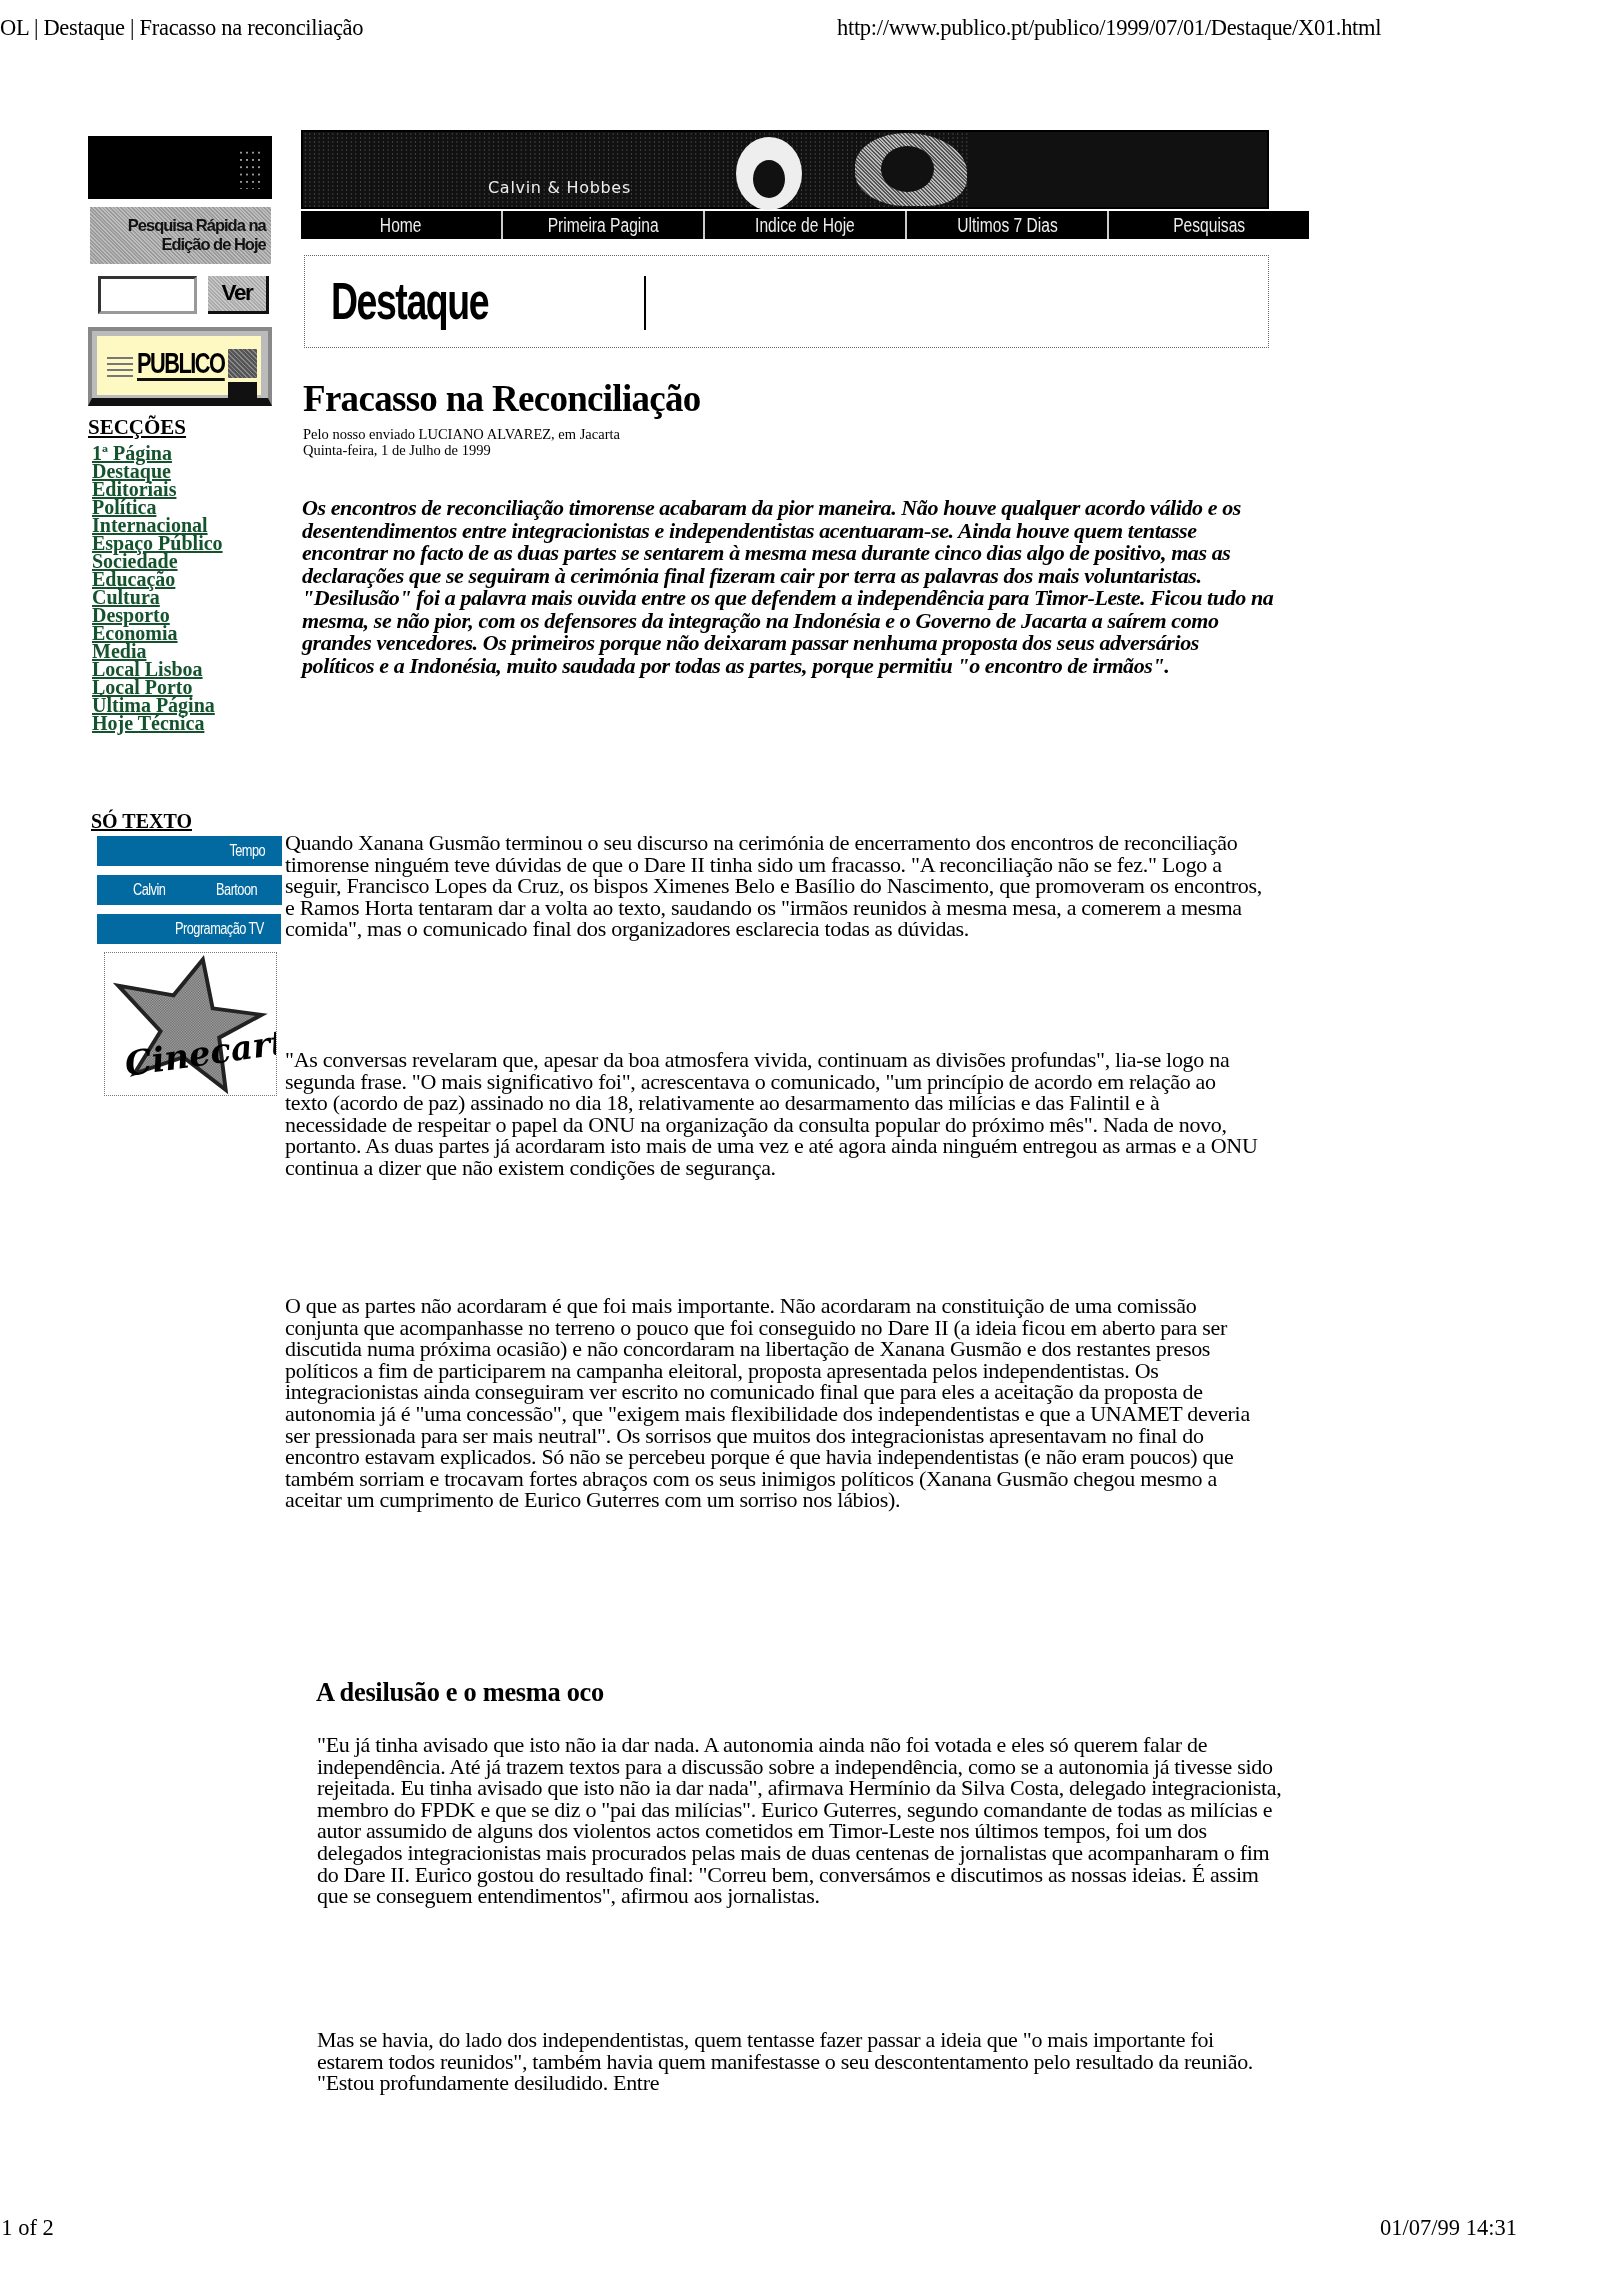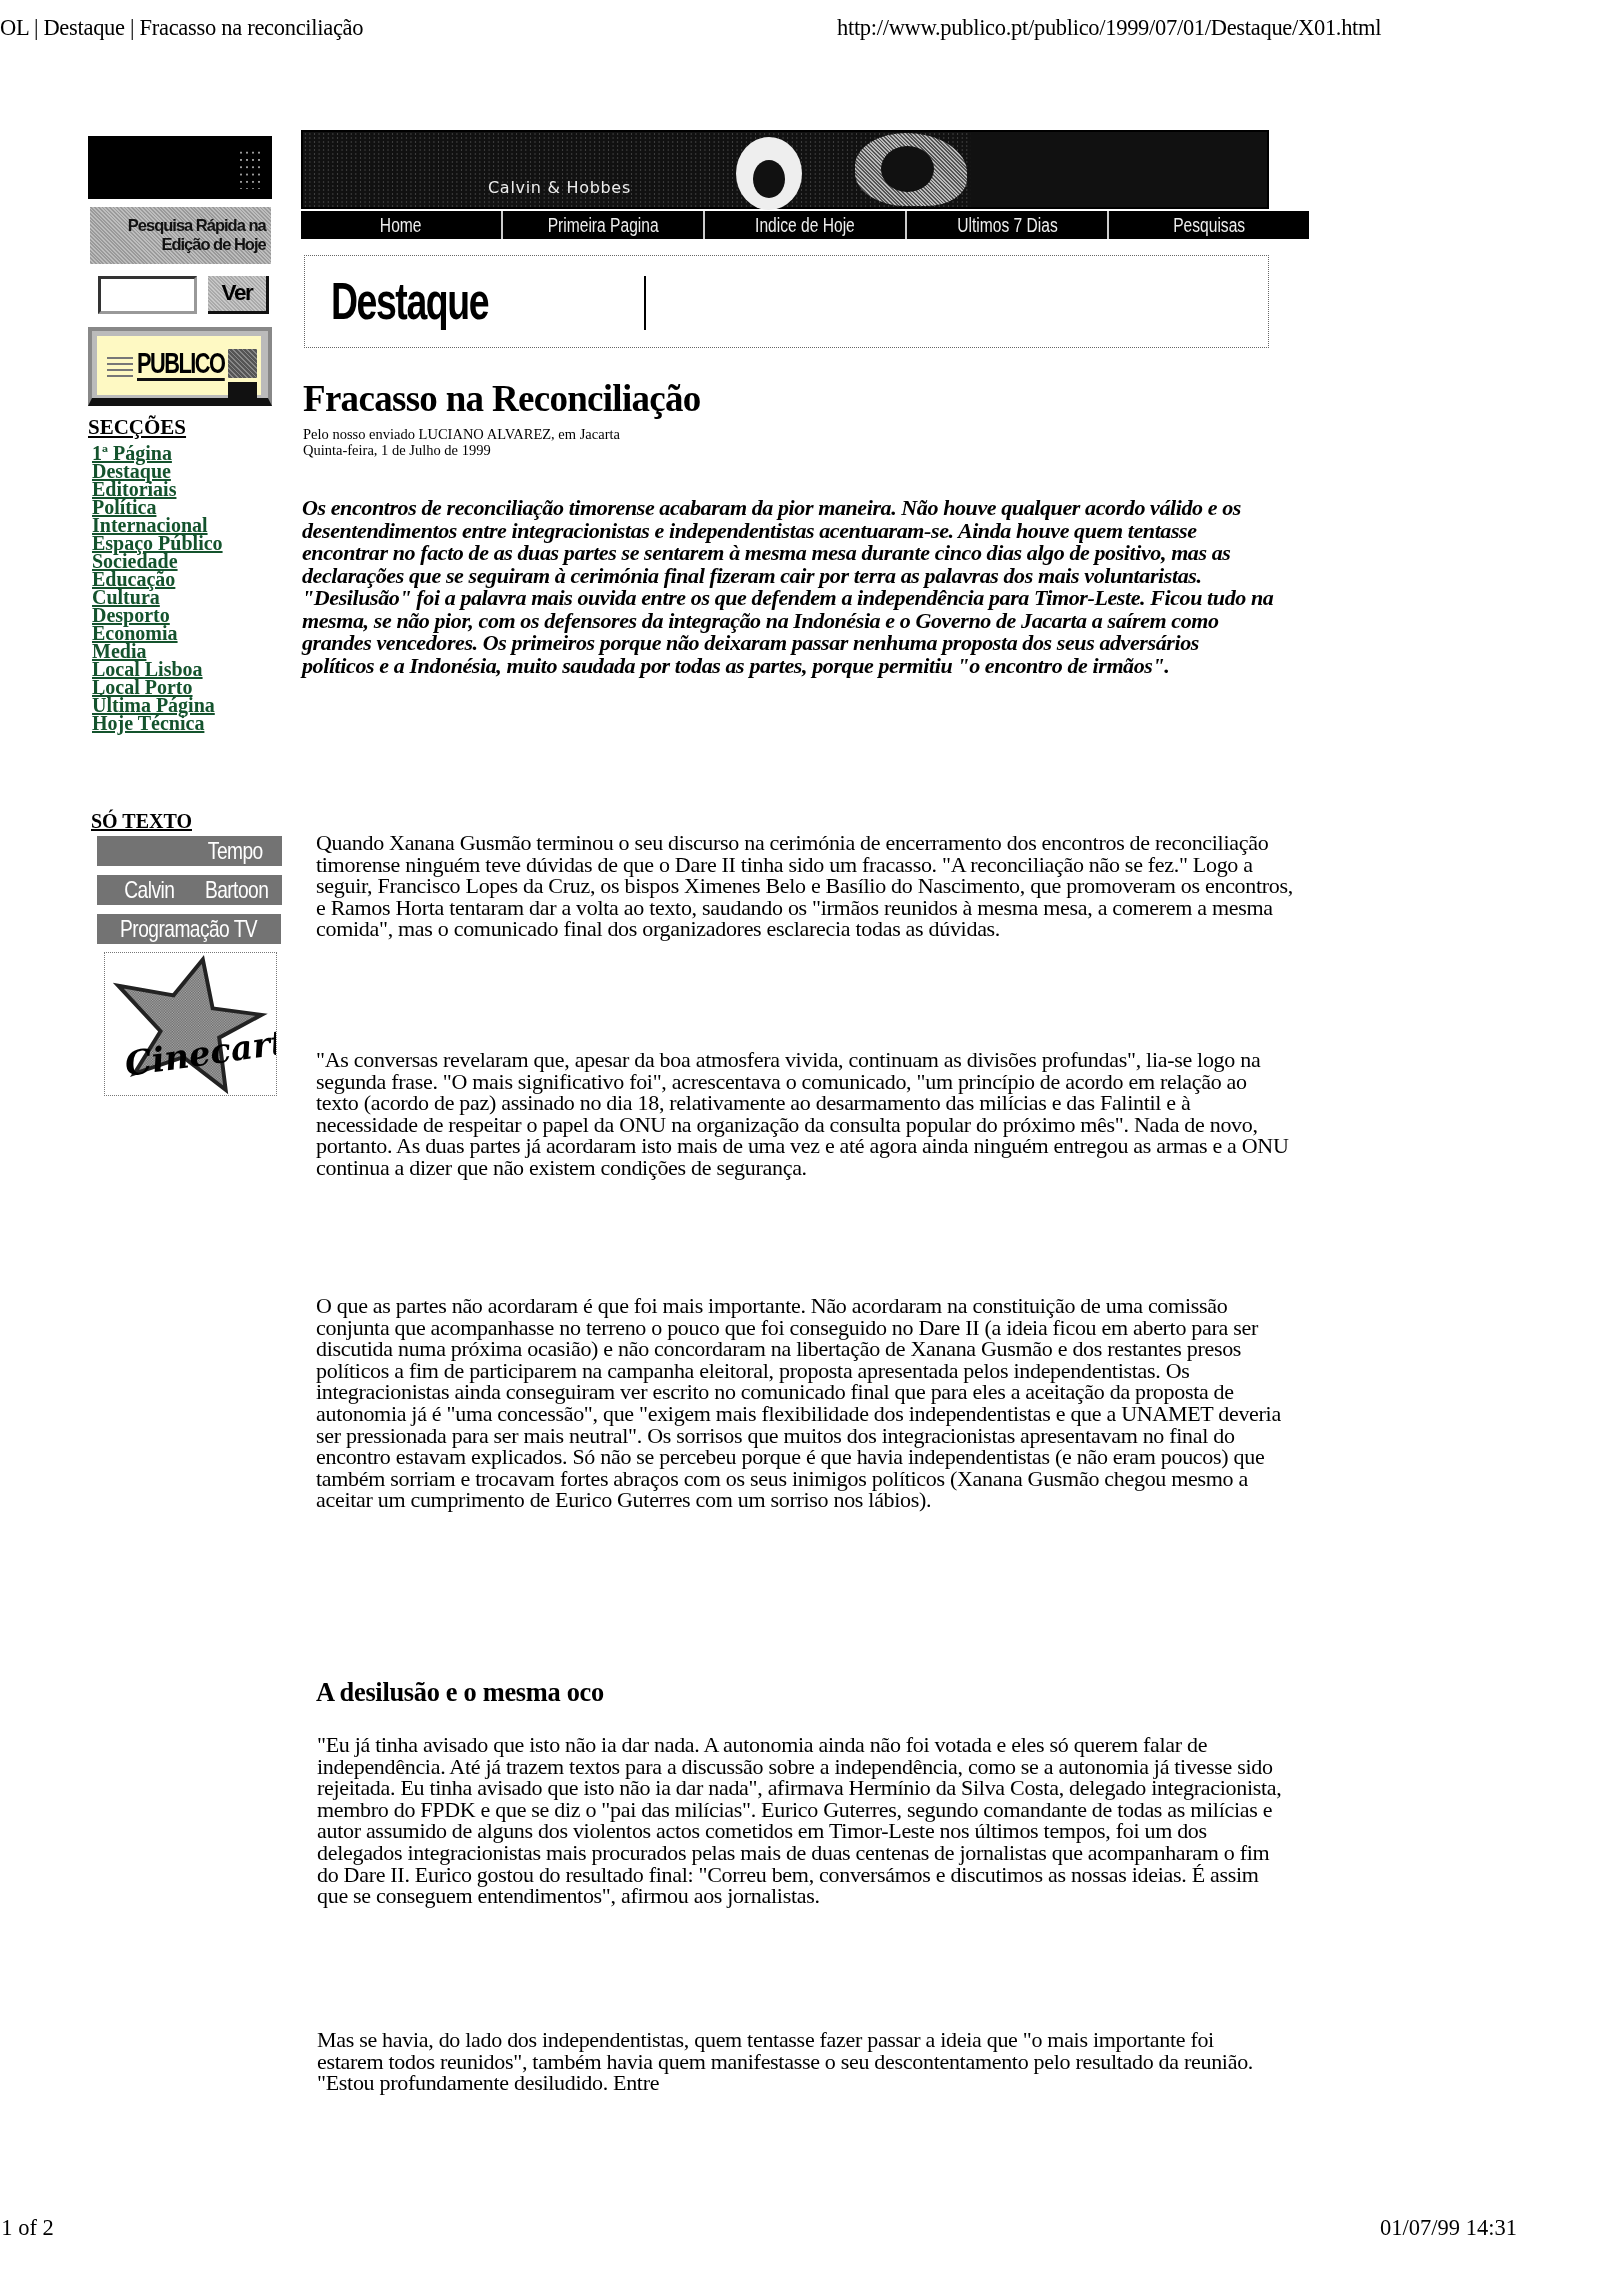--- a/index.html
+++ b/index.html
@@ -41,22 +41,22 @@
   .sb-logo .sq { position:absolute; right: 4px; top: 13.2px; width: 29px; height: 29px; background:#555;
     background-image: repeating-linear-gradient(45deg, #888 0 1.3px, transparent 1.3px 3.3px); }
   .sb-logo .sq2 { position:absolute; right: 4px; top: 46px; width: 29px; height: 16px; background:#111; }
 
   .sb-heading { left: 88px; top: 415px; font-size: 21px; font-weight: bold; text-decoration: underline; line-height: 24px; }
   .sb-nav { left: 92px; top: 444px; }
   .sb-nav a { display: block; color: #14532d; font-weight: bold; font-size: 20px; line-height: 18px;
     text-decoration: underline; white-space: nowrap; }
   .sb-sotexto { left: 91px; top: 810px; font-size: 20px; font-weight: bold; text-decoration: underline; }
 
-  .sb-btn { background:#737373; color:#fff; font-family: "Liberation Sans", sans-serif;
-    font-size: 24px; line-height: 29px; height: 30px; box-sizing: border-box; white-space: nowrap;
+  .sb-btn { background:#0369a1; color:#fff; font-family: "Liberation Sans", sans-serif;
+    font-size: 16px; line-height: 29px; height: 30px; box-sizing: border-box; white-space: nowrap;
     letter-spacing: -0.7px; cursor: pointer; transform-origin: left; }
   .sb-btn span { display:inline-block; transform: scaleX(.8); transform-origin: center; }
   .btn-tempo { left: 97px; top: 836px; width: 185px; text-align: right; padding-right: 12px; }
   .btn-calvin { left: 97px; top: 875px; width: 104px; text-align: center; }
   .btn-bartoon { left: 191px; top: 875px; width: 91px; text-align: center; }
   .btn-tv { left: 97px; top: 914px; width: 184px; text-align: right; padding-right: 6.6px; }
   .sb-star { left: 104px; top: 952px; width: 173px; height: 144px; border: 1.3px dotted #777; box-sizing: border-box; }
   .sb-star svg { width: 100%; height: 100%; }
 
   
@@ -83,21 +83,21 @@
   .topnav a span { display:inline-block; transform: scaleX(.78); }
 
   .section-box { left: 304px; top: 255px; width: 965px; height: 93px; border: 1.3px dotted #666; box-sizing: border-box; }
   .section-title { position:absolute; left: 26.4px; top: 18.5px; font-family: "Liberation Sans", sans-serif; font-weight: bold;
     font-size: 52px; line-height: 53px; letter-spacing: -2px; transform: scaleX(.72); transform-origin: left; }
   .section-divider { position:absolute; left: 339px; top: 20px; width: 2px; height: 54px; background:#000; }
 
   .article-title { left: 303px; top: 378px; font-weight: bold; font-size: 37px; letter-spacing: -0.7px; white-space: nowrap; line-height: 42px; }
   .byline { left: 303px; top: 426px; font-size: 14.5px; line-height: 16px; white-space: nowrap; }
   .lead { left: 302px; top: 497px; width: 972px; font-style: italic; font-weight: bold; font-size: 22px; line-height: 22.5px; letter-spacing: -0.4px; }
-  .body-p { left: 316px; width: 978px; font-size: 22px; line-height: 21.6px; letter-spacing: -0.3px; }
+  .body-p { left: 285px; width: 978px; font-size: 22px; line-height: 21.6px; letter-spacing: -0.3px; }
   .p1 { top: 832px; }
   .p2 { top: 1049px; }
   .p3 { top: 1295px; }
   .subhead { left: 316px; top: 1677px; font-weight: bold; font-size: 26.4px; letter-spacing: -0.3px; white-space: nowrap; }
   .p4 { top: 1734px; left: 317px; width: 965px; }
   .p5 { top: 2029px; left: 317px; width: 965px; }
 </style>
 </head>
 <body>
 

